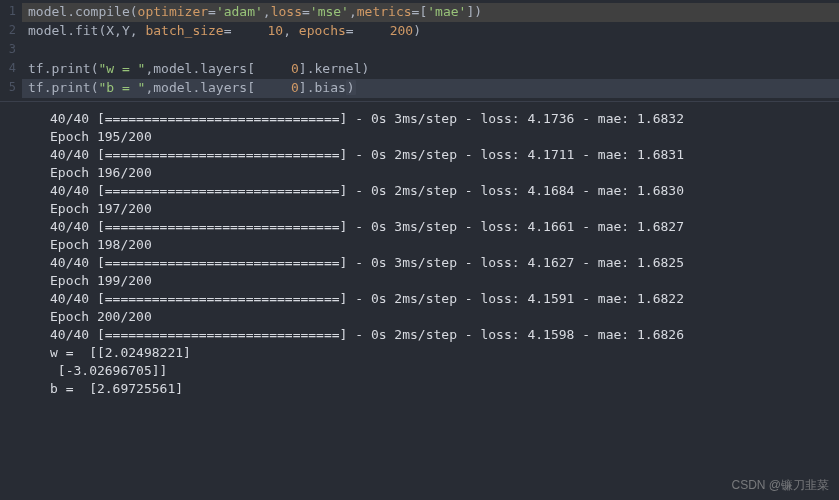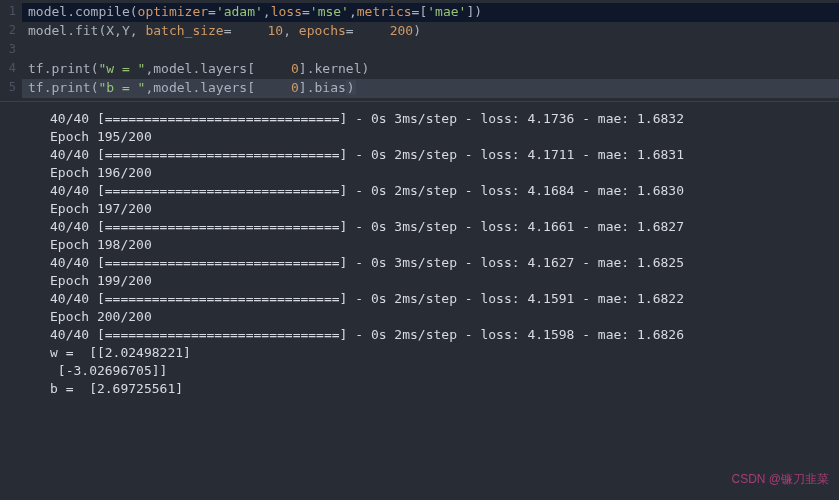--- a/index.html
+++ b/index.html
@@ -29,21 +29,21 @@
   .code {
     flex: 1;
     padding: 3px 0;
     white-space: pre;
   }
   .code-line {
     padding: 0 6px;
     height: 19px;
   }
   .hl-line {
-    background: #0f172a;
+    background: #404040;
   }
   .hl-current {
     background: #383e4a;
   }
   .tok-default { color: #abb2bf; }
   .tok-fn      { color: #abb2bf; }
   .tok-kw      { color: #d19a66; }    
   .tok-str     { color: #98c379; }    
   .tok-num     { color: #d19a66; margin-left: 36px; }    
   .tok-op      { color: #abb2bf; }
@@ -58,22 +58,22 @@
     padding: 8px 0 0 50px;
     white-space: pre;
     color: #d7dae0;
     font-size: 13px;
     line-height: 1.4;
   }
   .output .line { height: 18px; }
   .watermark {
     position: fixed;
     right: 10px;
-    bottom: 12px;
-    color: #ec4899;
+    bottom: 6px;
+    color: #a3a3a3;
     font-size: 12px;
     opacity: 0.65;
     font-family: sans-serif;
   }
 </style>
 </head>
 <body>
 
 <div class="editor">
   <div class="gutter" id="gutter">

